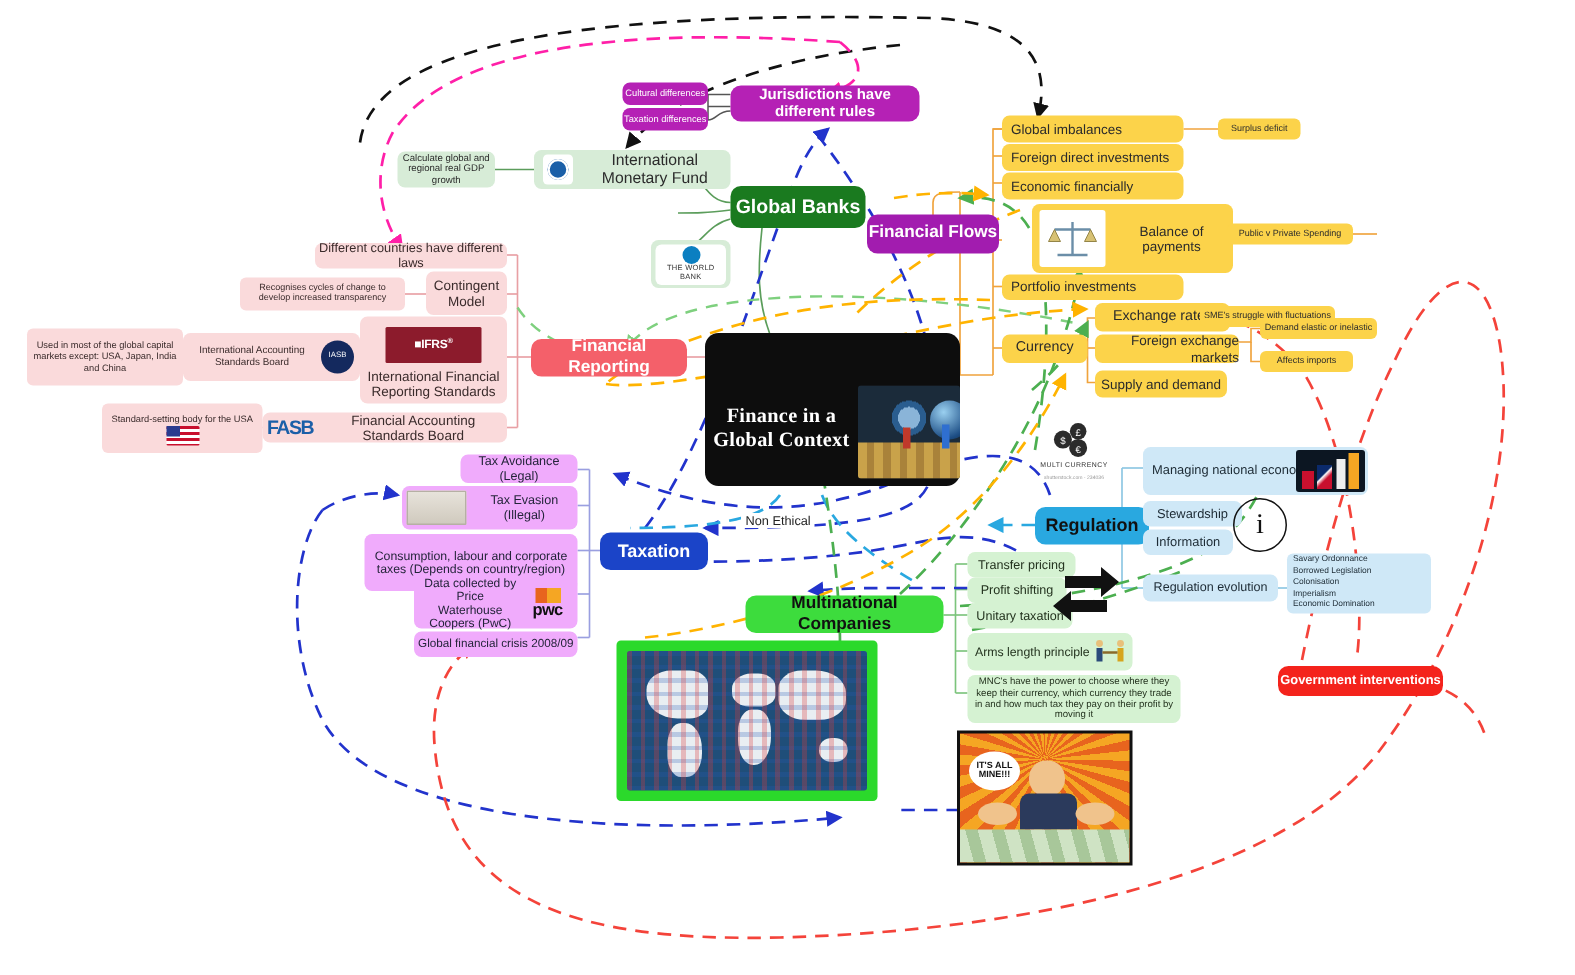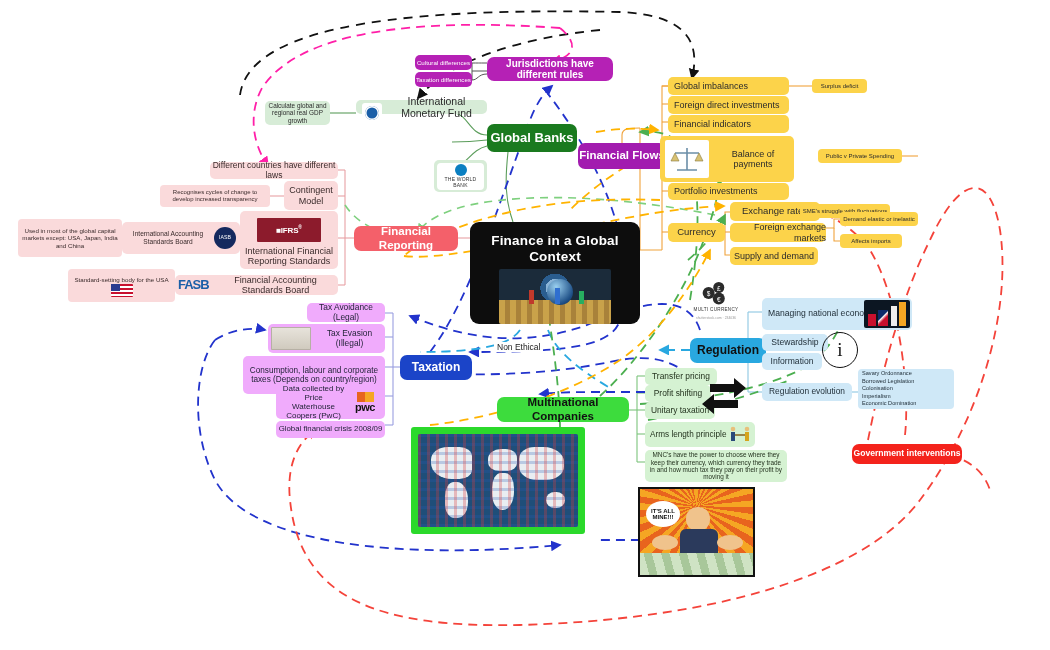--- a/index.html
+++ b/index.html
@@ -8,22 +8,22 @@
        font-family:"Liberation Sans","DejaVu Sans",sans-serif;color:#222;}
   #canvas{position:absolute;left:0;top:0;width:1050px;height:650px;}
   svg.links{position:absolute;left:0;top:0;width:1050px;height:650px;pointer-events:none;}
   .node{position:absolute;box-sizing:border-box;display:flex;align-items:center;
         justify-content:center;text-align:center;line-height:1.15;}
   .main{border-radius:7px;font-weight:bold;color:#fff;}
   .sub{border-radius:5px;}
   .leaf{border-radius:4px;}
 
   
-  .central{background:#0d0d0d;border-radius:9px;color:#fff;flex-direction:column;
-           justify-content:flex-start;padding-top:11px;}
+  .central{background:#0d0d0d;border-radius:9px;color:#fff;flex-direction:row;
+           justify-content:flex-start;padding-top:24px;font-family:Liberation Serif, serif;}
   .central .ttl{font-size:13.5px;font-weight:bold;letter-spacing:.2px;}
 
   
   .c-green{background:#1a7a1f;}
   .c-orange{background:#a21caf;}
   .c-red{background:#f4606a;}
   .c-blue{background:#1b44c8;}
   .c-mgreen{background:#3ddc3d;color:#111 !important;}
   .c-cyan{background:#29a8e0;color:#111 !important;}
   .c-purple{background:#b521b5;}
@@ -209,21 +209,21 @@
       <div style="position:absolute;left:48px;top:10px;width:26px;height:26px;border-radius:50%;
                   background:radial-gradient(circle at 35% 30%,#9ad0f0,#1e4f86 70%,#0d2742);"></div>
       <div style="position:absolute;left:30px;bottom:20px;width:5px;height:14px;background:#c0392b;"></div>
       <div style="position:absolute;left:56px;bottom:20px;width:5px;height:16px;background:#2f6fd0;"></div>
       <div style="position:absolute;left:80px;bottom:20px;width:5px;height:13px;background:#27ae60;"></div>
     </div>
   </div>
 
   <div class="node main c-green" style="left:487px;top:124px;width:90px;height:28px;font-size:13px;">Global Banks</div>
 
-  <div class="node sub s-green" style="left:356px;top:100px;width:131px;height:14px;font-size:10.5px;padding-left:30px;justify-content:flex-start;">
+  <div class="node sub s-green" style="left:356px;top:100px;width:131px;height:26px;font-size:10.5px;padding-left:30px;justify-content:flex-start;">
     <span style="position:absolute;left:6px;top:3px;width:20px;height:20px;border-radius:3px;background:#fff;
                  display:flex;align-items:center;justify-content:center;">
       <span style="width:14px;height:14px;border-radius:50%;background:#1a5fa8;
                    display:block;box-shadow:inset 0 0 0 1.5px #fff;"></span>
     </span>
     <span>International Monetary Fund</span>
   </div>
 
   <div class="node sub s-green" style="left:265px;top:101px;width:65px;height:24px;font-size:6.4px;padding:0 3px;">Calculate global and regional real GDP growth</div>
 
@@ -239,23 +239,23 @@
   <div class="node sub s-purple" style="left:415px;top:55px;width:57px;height:15px;font-size:6.2px;">Cultural differences</div>
   <div class="node sub s-purple" style="left:415px;top:72px;width:57px;height:15px;font-size:6.2px;">Taxation differences</div>
 
   <div class="node main c-orange" style="left:578px;top:143px;width:88px;height:26px;font-size:11.5px;">Financial Flows</div>
 
   <div class="node sub s-orange" style="left:668px;top:77px;width:121px;height:18px;font-size:9px;justify-content:flex-start;padding-left:6px;">Global imbalances</div>
   <div class="node leaf s-orange" style="left:812px;top:79px;width:55px;height:14px;font-size:6px;">Surplus deficit</div>
 
   <div class="node sub s-orange" style="left:668px;top:96px;width:121px;height:18px;font-size:9px;justify-content:flex-start;padding-left:6px;">Foreign direct investments</div>
 
-  <div class="node sub s-orange" style="left:668px;top:115px;width:121px;height:18px;font-size:9px;justify-content:flex-start;padding-left:6px;">Financial indicators</div>
-
-  <div class="node sub s-orange" style="left:660px;top:136px;width:134px;height:46px;font-size:9px;justify-content:flex-start;padding-left:52px;">
+  <div class="node sub s-orange" style="left:668px;top:115px;width:121px;height:18px;font-size:9px;justify-content:flex-start;padding-left:6px;">Economic financially</div>
+
+  <div class="node sub s-orange" style="left:688px;top:136px;width:134px;height:46px;font-size:9px;justify-content:flex-start;padding-left:52px;">
     <span style="position:absolute;left:5px;top:4px;width:44px;height:38px;background:#fff;border-radius:2px;
                  display:flex;align-items:center;justify-content:center;">
       <svg width="36" height="30" viewBox="0 0 36 30">
         <path d="M18 4 L18 26 M8 26 L28 26 M6 9 L30 9" stroke="#6b8ea8" stroke-width="1.6" fill="none"></path>
         <path d="M6 9 L2 17 L10 17 Z" fill="#d7c173" stroke="#8a7a3a" stroke-width=".6"></path>
         <path d="M30 9 L26 17 L34 17 Z" fill="#d7c173" stroke="#8a7a3a" stroke-width=".6"></path>
       </svg>
     </span>
     <span>Balance of payments</span>
   </div>

